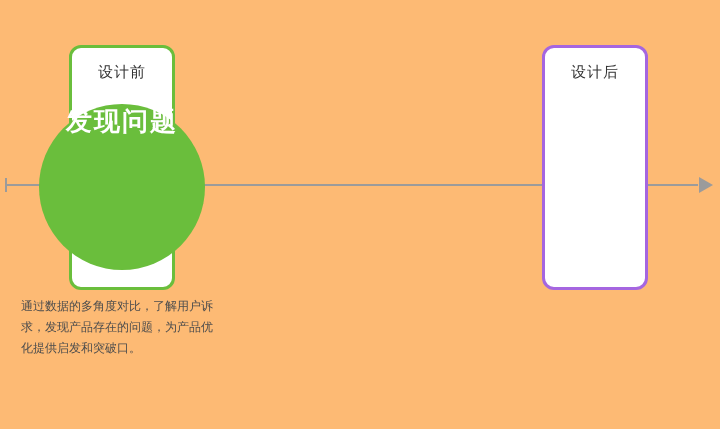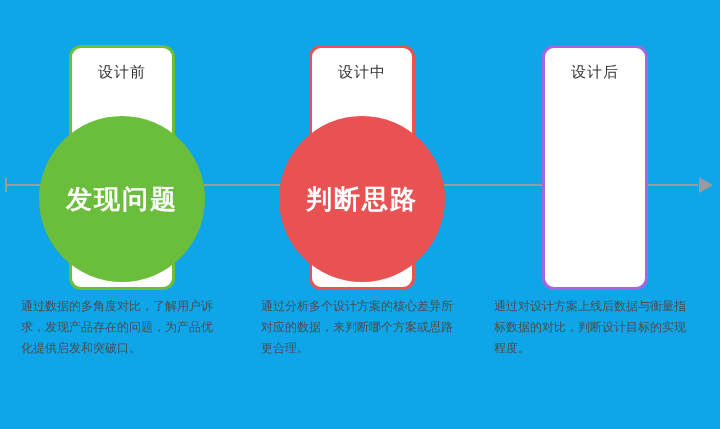--- a/index.html
+++ b/index.html
@@ -4,21 +4,21 @@
 <style>
   * { margin: 0; padding: 0; box-sizing: border-box; }
   html, body { background: #ffffff; }
   body {
     font-family: "Liberation Sans", "DejaVu Sans", sans-serif;
     width: 720px; height: 429px; overflow: hidden;
   }
   .canvas {
     position: relative;
     width: 720px; height: 429px;
-    background: #0ea5e9;
+    background: #fdba74;
   }
 
   
   .timeline {
     position: absolute;
     left: 5px; right: 22px; top: 184px;
     height: 2px;
     background: #9b9b9b;
     z-index: 0;
   }
@@ -65,27 +65,27 @@
     top: 15px; left: 0;
     width: 100%;
     text-align: center;
     font-size: 15px;
     letter-spacing: 1px;
     color: #333333;
   }
 
   .circle {
     position: absolute;
-    left: 50%; top: 116px;
+    left: 50%; top: 104px;
     margin-left: -83px;
     width: 166px; height: 166px;
     border-radius: 50%;
     background: var(--c);
     display: flex;
-    align-items: center;
+    align-items: flex-start;
     justify-content: center;
     z-index: 2;
   }
   .circle-text {
     color: #ffffff;
     font-size: 26px;
     font-weight: bold;
     letter-spacing: 2px;
     white-space: nowrap;
   }
@@ -114,30 +114,20 @@
   <div class="stage stage-0" style="--c: #6abe3c;">
     <div class="tag-rect">
       <span class="tag-label">设计前</span>
     </div>
     <div class="circle">
       <span class="circle-text">发现问题</span>
     </div>
     <p class="desc">通过数据的多角度对比，了解用户诉求，发现产品存在的问题，为产品优化提供启发和突破口。</p>
   </div>
 
-  <div class="stage stage-1" style="--c: #e85252;">
-    <div class="tag-rect">
-      <span class="tag-label">设计中</span>
-    </div>
-    <div class="circle">
-      <span class="circle-text">判断思路</span>
-    </div>
-    <p class="desc">通过分析多个设计方案的核心差异所对应的数据，来判断哪个方案或思路更合理。</p>
-  </div>
 
   <div class="stage stage-2" style="--c: #a566e0;">
     <div class="tag-rect">
       <span class="tag-label">设计后</span>
     </div>
-    <p class="desc">通过对设计方案上线后数据与衡量指标数据的对比，判断设计目标的实现程度。</p>
   </div>
 
 </div>
 
 </body></html>

